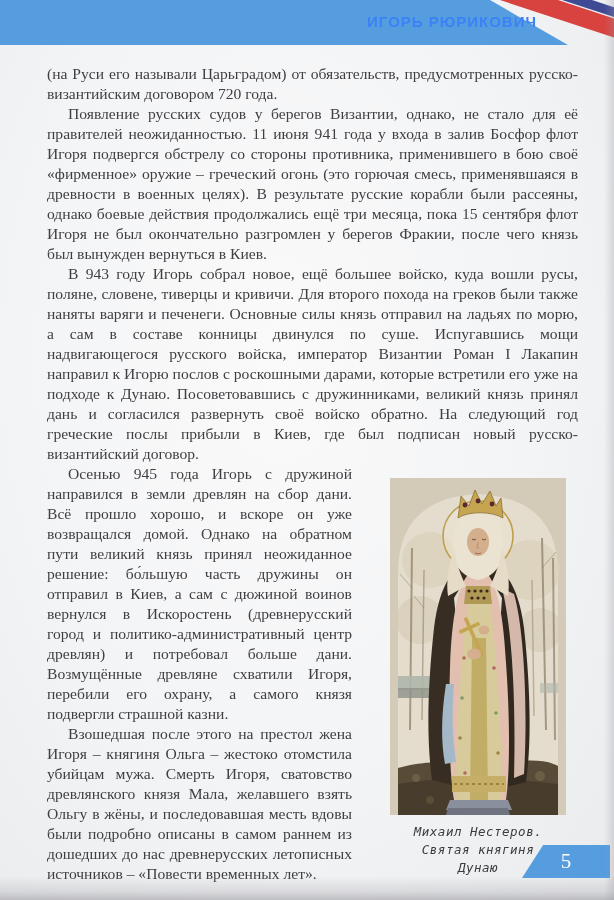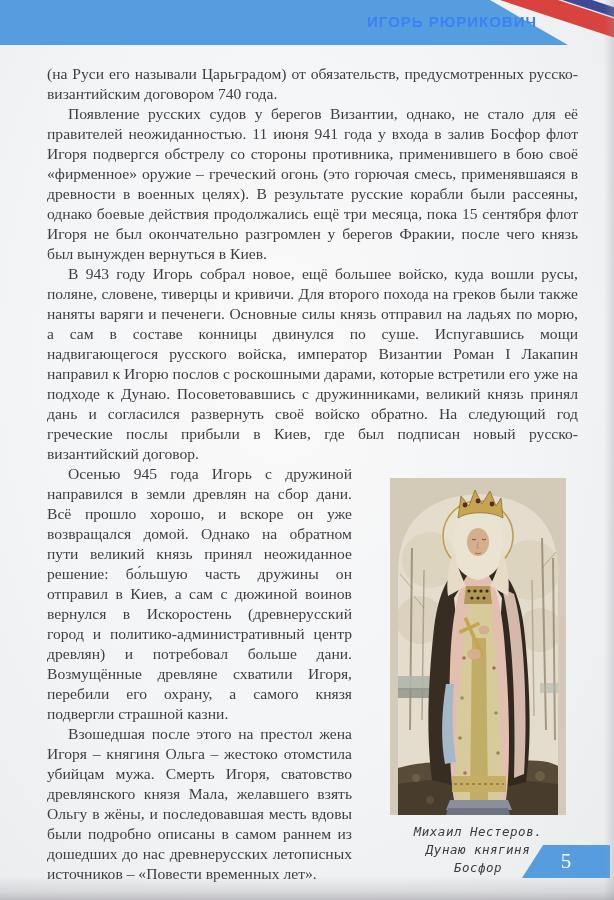--- a/index.html
+++ b/index.html
@@ -58,21 +58,21 @@
 <div class="page">
 
   <svg class="header-svg" width="614" height="80" viewBox="0 0 614 80">
     <polygon points="0,0 490,0 568,45 0,45" fill="#569de0"></polygon>
     <polygon points="500,0 558,0 614,18.6 614,37.6" fill="#d8423f"></polygon>
     <polygon points="562,0 592,0 614,7.2 614,17.1" fill="#3f4a94"></polygon>
   </svg>
   <div class="header-title">ИГОРЬ РЮРИКОВИЧ</div>
 
   <div class="content">
-    <p>(на Руси его называли Царьградом) от обязательств, предусмотренных русско-византийским договором 740 года.</p>
+    <p>(на Руси его называли Царьградом) от обязательств, предусмотренных русско-византийским договором 720 года.</p>
     <p class="indent">Появление русских судов у берегов Византии, однако, не стало для её правителей неожиданностью. 11 июня 941 года у входа в залив Босфор флот Игоря подвергся обстрелу со стороны противника, применившего в бою своё «фирменное» оружие – греческий огонь (это горючая смесь, применявшаяся в древности в военных целях). В результате русские корабли были рассеяны, однако боевые действия продолжались ещё три месяца, пока 15 сентября флот Игоря не был окончательно разгромлен у берегов Фракии, после чего князь был вынужден вернуться в Киев.</p>
     <p class="indent">В 943 году Игорь собрал новое, ещё большее войско, куда вошли русы, поляне, словене, тиверцы и кривичи. Для второго похода на греков были также наняты варяги и печенеги. Основные силы князь отправил на ладьях по морю, а сам в составе конницы двинулся по суше. Испугавшись мощи надвигающегося русского войска, император Византии Роман I Лакапин направил к Игорю послов с роскошными дарами, которые встретили его уже на подходе к Дунаю. Посоветовавшись с дружинниками, великий князь принял дань и согласился развернуть своё войско обратно. На следующий год греческие послы прибыли в Киев, где был подписан новый русско-византийский договор.</p>
 
     <figure class="figure">
       <svg width="176" height="337" viewBox="0 0 176 337">
 
         <rect width="176" height="337" fill="#d8cfbe"></rect>
         <path d="M8,337 L8,95 Q8,20 88,16 Q168,20 168,95 L168,337 Z" fill="#e9e3d4"></path>
         <circle cx="40" cy="82" r="28" fill="#ded5c2" opacity="0.7"></circle>
         <circle cx="140" cy="92" r="30" fill="#ded5c2" opacity="0.7"></circle>
@@ -150,22 +150,22 @@
 
         <ellipse cx="84" cy="176" rx="7" ry="5.5" fill="#d9b391"></ellipse>
         <ellipse cx="94" cy="152" rx="5.5" ry="4.5" fill="#d9b391"></ellipse>
 
         <path d="M56,206 C51,238 51,264 55,286 L66,284 C62,256 62,230 64,206 Z" fill="#a7bccf"></path>
 
         <rect width="176" height="337" fill="#8a6f46" opacity="0.05"></rect>
       </svg>
       <figcaption>
         <div>Михаил Нестеров.</div>
-        <div>Дунаю княгиня</div>
-        <div>Босфор</div>
+        <div>Святая княгиня</div>
+        <div>Дунаю</div>
       </figcaption>
     </figure>
 
     <p class="indent">Осенью 945 года Игорь с дружиной направился в земли древлян на сбор дани. Всё прошло хорошо, и вскоре он уже возвращался домой. Однако на обратном пути великий князь принял неожиданное решение: бо́льшую часть дружины он отправил в Киев, а сам с дюжиной воинов вернулся в Искоростень (древнерусский город и политико-административный центр древлян) и потребовал больше дани. Возмущённые древляне схватили Игоря, перебили его охрану, а самого князя подвергли страшной казни.</p>
     <p class="indent">Взошедшая после этого на престол жена Игоря – княгиня Ольга – жестоко отомстила убийцам мужа. Смерть Игоря, сватовство древлянского князя Мала, желавшего взять Ольгу в жёны, и последовавшая месть вдовы были подробно описаны в самом раннем из дошедших до нас древнерусских летописных источников – «Повести временных лет».</p>
   </div>
 
   <div class="page-badge">
     <span>5</span>
   </div>

